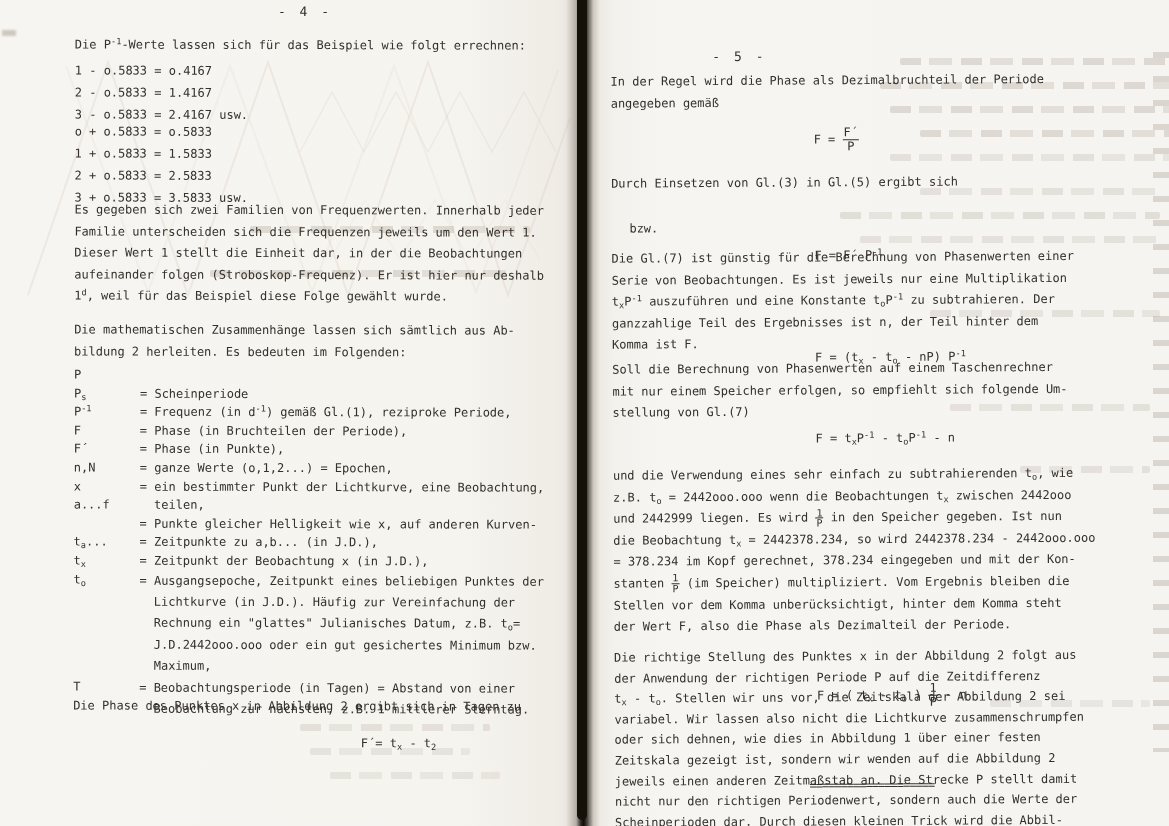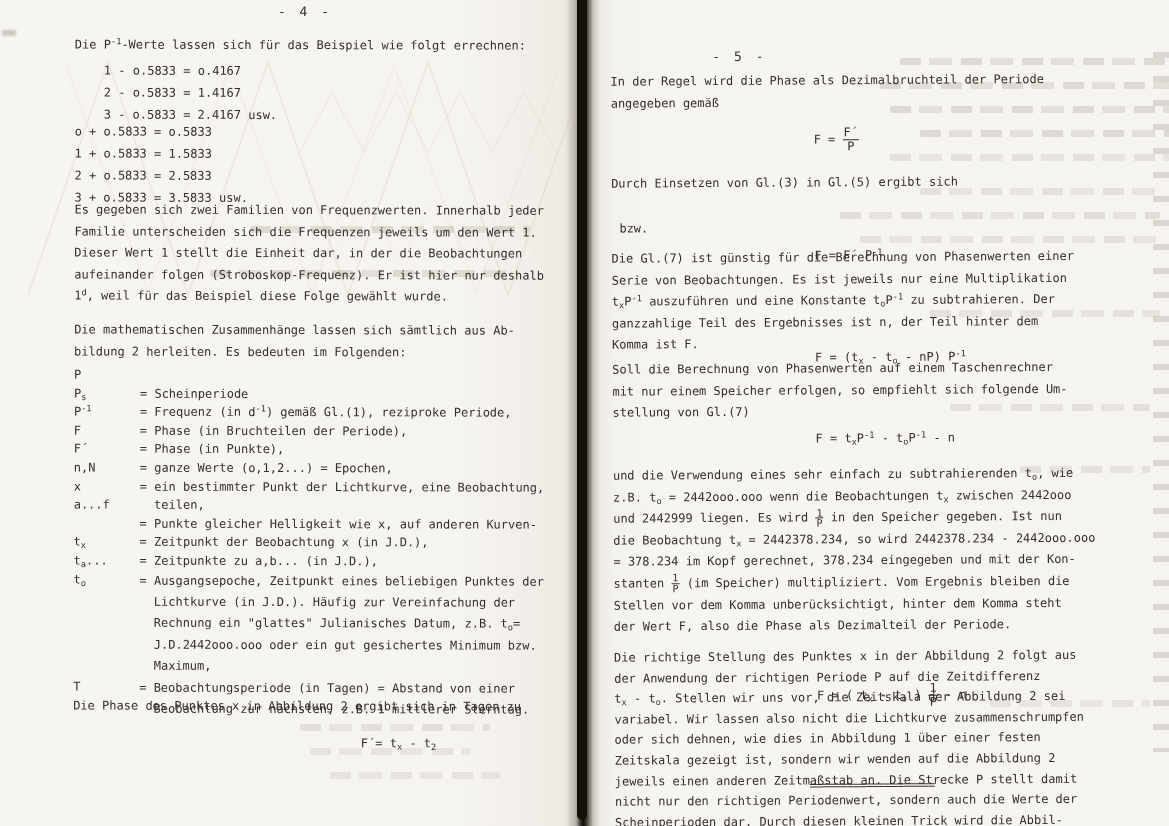--- a/index.html
+++ b/index.html
@@ -28,21 +28,21 @@
   sub{font-size:.72em;vertical-align:-.3em;line-height:0;}
   .pagenum{font-size:13px;letter-spacing:3px;white-space:pre;}
   
   .defrow{display:flex;align-items:flex-start;}
   .defterm{width:66px;flex:none;white-space:pre;line-height:18.6px;}
   .defbody{flex:1;}
   .defbody .ln{line-height:18.6px;}
   .def-tall .ln{line-height:21.4px;}
   
   .eq{position:relative;white-space:pre;}
-  .eqside{position:absolute;left:8px;top:0;}
+  .eqside{position:absolute;left:18px;top:0;}
   .eqnum{position:absolute;top:0;}
   .page-left .eq{padding-left:230px;}
   .page-left .eqnum{right:30px;}
   .page-right .eq{padding-left:145px;}
   .frac{display:inline-block;vertical-align:middle;text-align:center;line-height:1.05;}
   .frac .fnum{display:block;border-bottom:1px solid #34302b;padding:0 1px;}
   .frac .fden{display:block;}
   .ln .frac{font-size:.84em;line-height:.95;}
   
   .wm{position:absolute;top:0;left:0;opacity:.5;pointer-events:none;}
@@ -76,21 +76,21 @@
     <div class="ghost" style="top:748px;left:310px;width:160px;opacity:.35;"></div>
     <div class="ghost" style="top:772px;left:330px;width:170px;opacity:.35;"></div>
 
     <div class="skew-l">
       <div class="blk pagenum" style="top:4px;left:278px;">- 4 -</div>
 
       <div class="blk" style="top:38px;left:75px;">
         <div class="ln">Die P<sup>-1</sup>-Werte lassen sich für das Beispiel wie folgt errechnen:</div>
       </div>
 
-      <div class="blk lh22" style="top:60px;left:75px;margin-left:29px;">
+      <div class="blk lh22" style="top:60px;left:75px;">
           <div class="ln">1 - o.5833 = o.4167</div>
           <div class="ln">2 - o.5833 = 1.4167</div>
           <div class="ln">3 - o.5833 = 2.4167 usw.</div>
         </div>
 
       <div class="blk lh22" style="top:121px;left:75px;">
           <div class="ln">o + o.5833 = o.5833</div>
           <div class="ln">1 + o.5833 = 1.5833</div>
           <div class="ln">2 + o.5833 = 2.5833</div>
           <div class="ln">3 + o.5833 = 3.5833 usw.</div>
@@ -150,29 +150,29 @@
             </div>
           </div>
         <div class="defrow">
             <div class="defterm">a...f</div>
             <div class="defbody">
               <div class="ln">  teilen,</div>
               <div class="ln">= Punkte gleicher Helligkeit wie x, auf anderen Kurven-</div>
             </div>
           </div>
         <div class="defrow">
+            <div class="defterm">t<sub>a</sub>...</div>
+            <div class="defbody">
+              <div class="ln">= Zeitpunkte zu a,b... (in J.D.),</div>
+            </div>
+          </div>
+        <div class="defrow">
             <div class="defterm">t<sub>x</sub></div>
             <div class="defbody">
               <div class="ln">= Zeitpunkt der Beobachtung x (in J.D.),</div>
-            </div>
-          </div>
-        <div class="defrow">
-            <div class="defterm">t<sub>a</sub>...</div>
-            <div class="defbody">
-              <div class="ln">= Zeitpunkte zu a,b... (in J.D.),</div>
             </div>
           </div>
         <div class="defrow def-tall">
             <div class="defterm">t<sub>o</sub></div>
             <div class="defbody">
               <div class="ln">= Ausgangsepoche, Zeitpunkt eines beliebigen Punktes der</div>
               <div class="ln">  Lichtkurve (in J.D.). Häufig zur Vereinfachung der</div>
               <div class="ln">  Rechnung ein "glattes" Julianisches Datum, z.B. t<sub>o</sub>=</div>
               <div class="ln">  J.D.2442ooo.ooo oder ein gut gesichertes Minimum bzw.</div>
               <div class="ln">  Maximum,</div>

